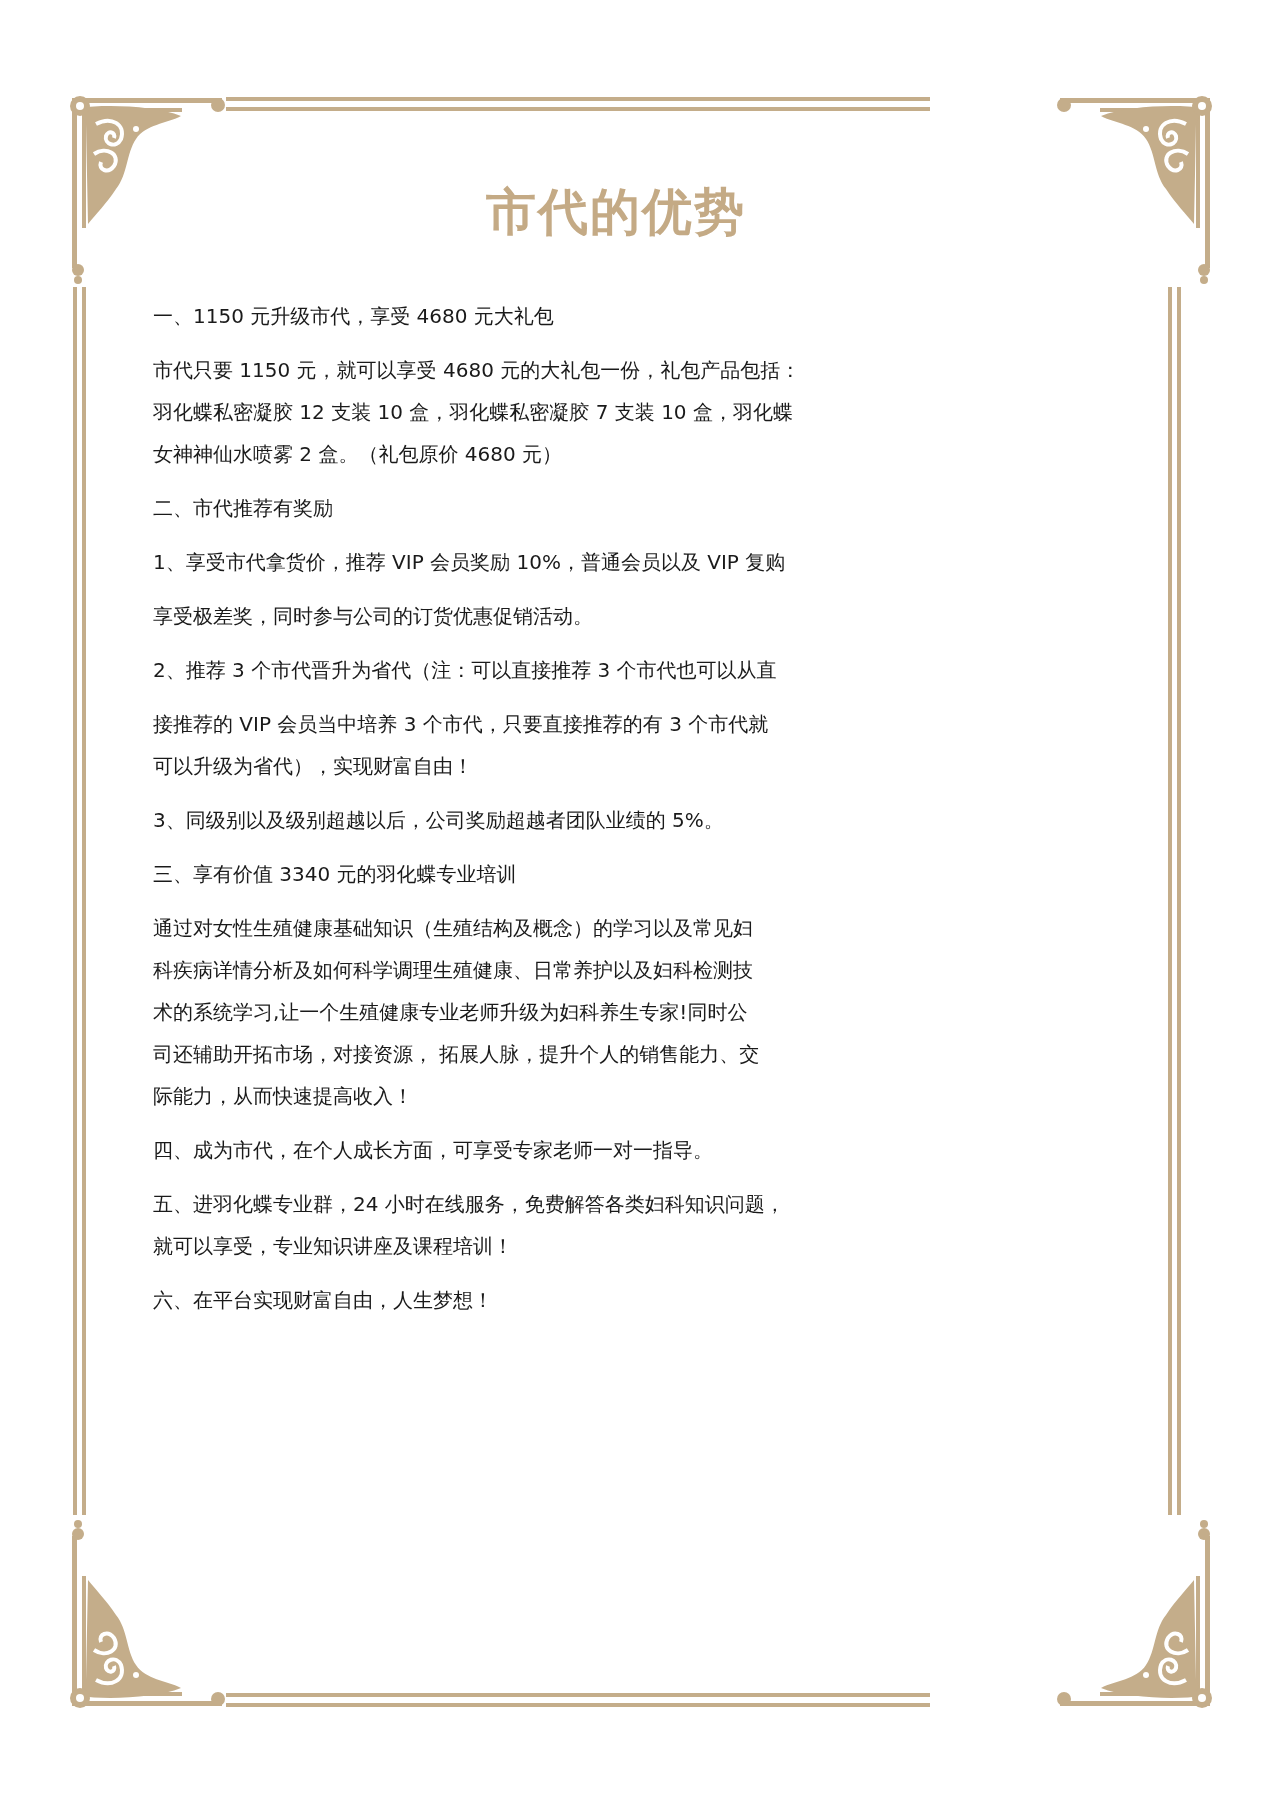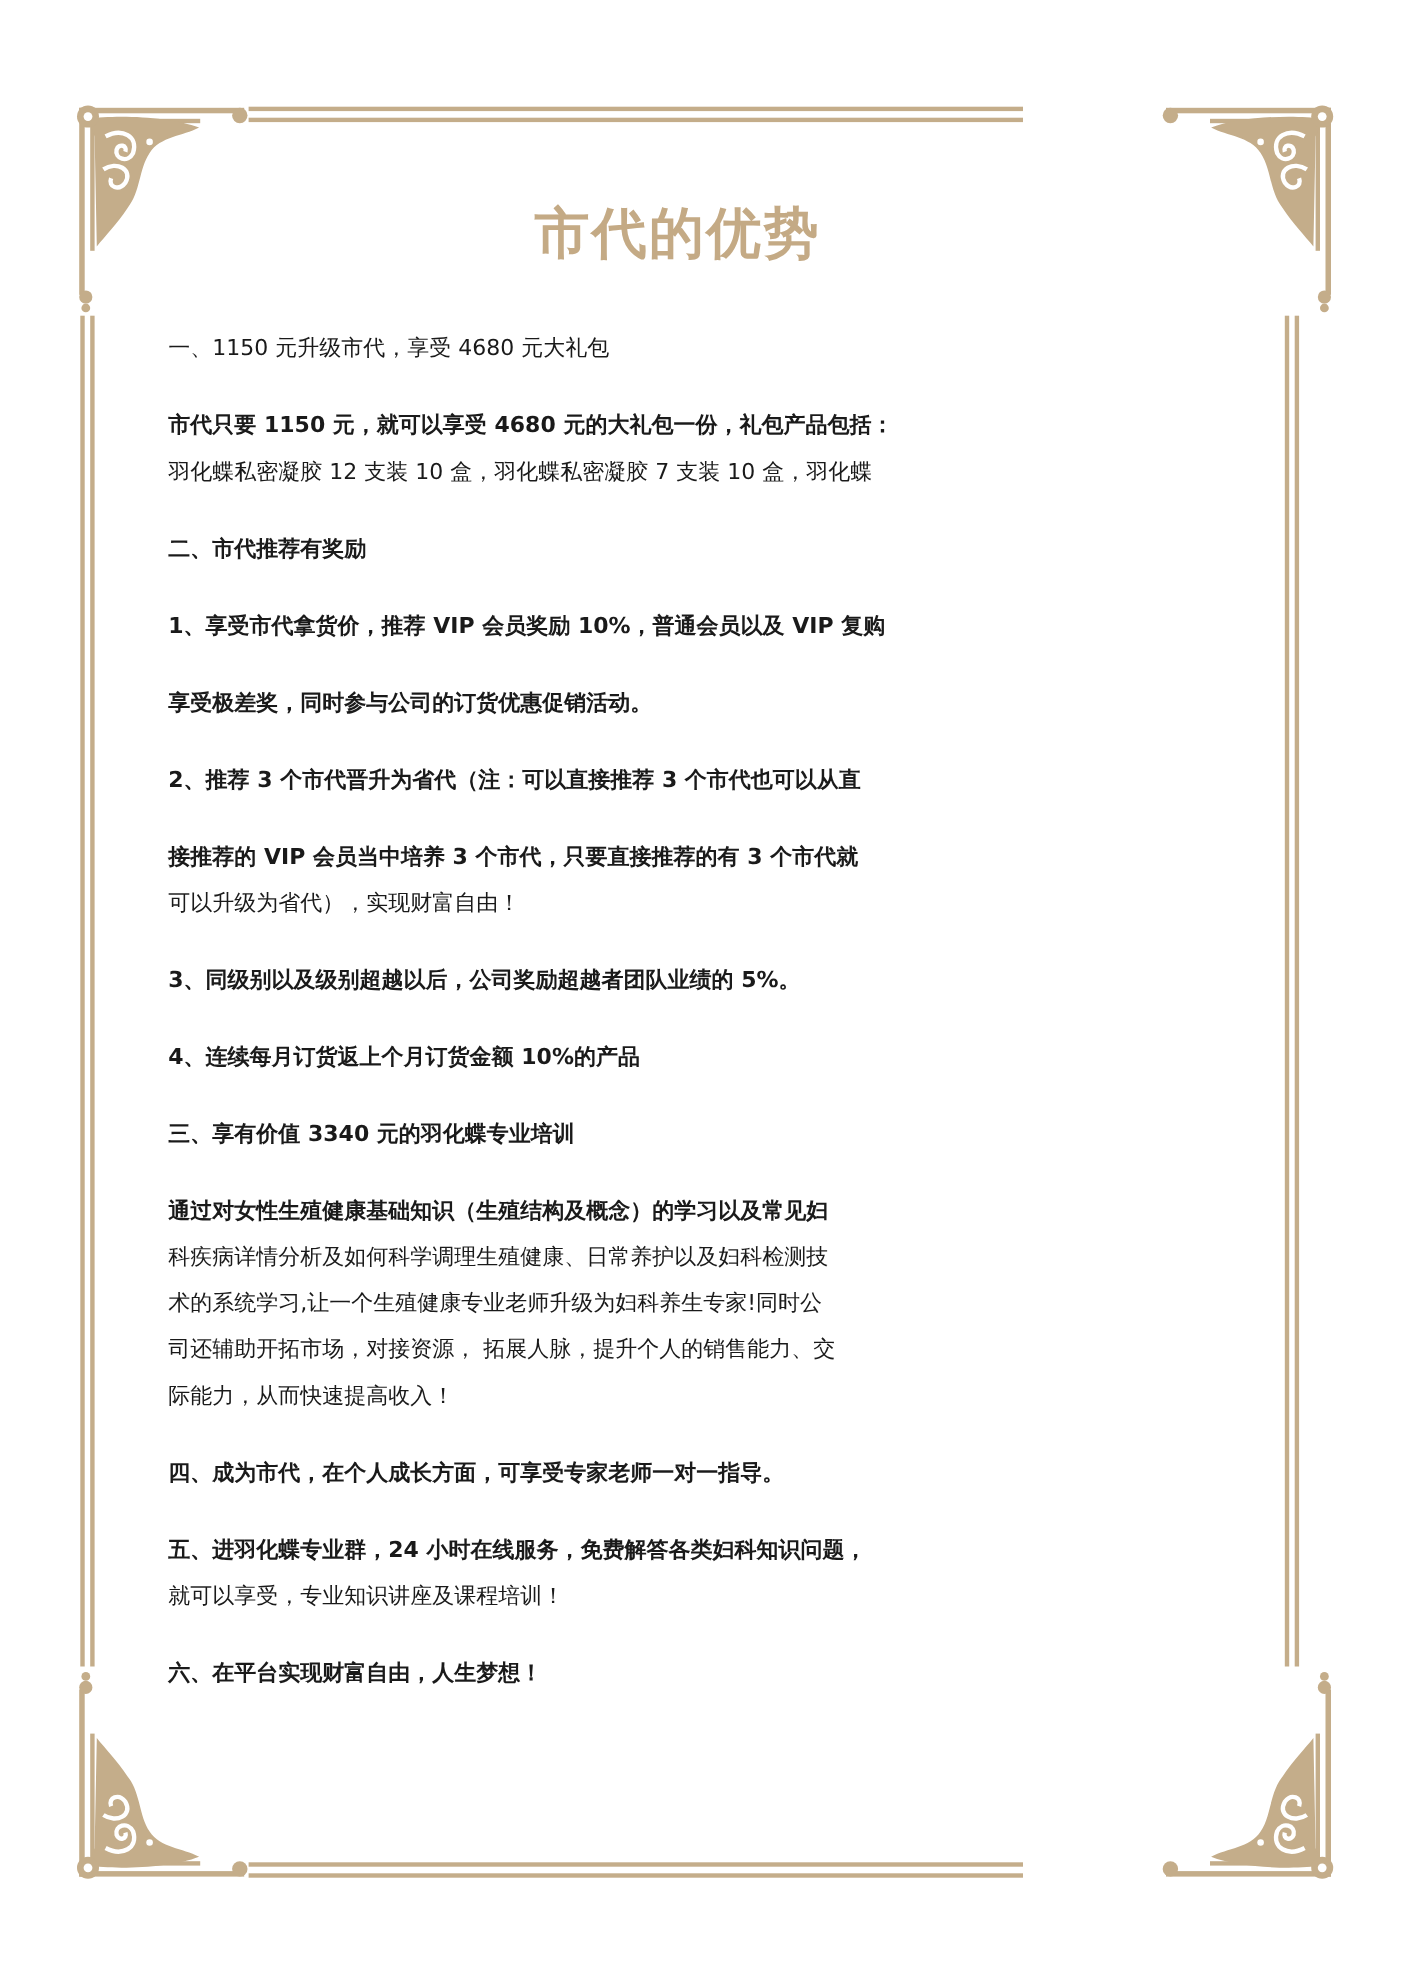--- a/index.html
+++ b/index.html
@@ -4,21 +4,21 @@
 <style>
   html, body { margin: 0; padding: 0; background: #ffffff; }
   body { width: 1280px; height: 1807px; position: relative; overflow: hidden;
          font-family: "DejaVu Sans", "Liberation Sans", sans-serif; color: #1a1a1a; }
   .frame-line { position: absolute; background: #C4AD8A; }
   .corner { position: absolute; width: 160px; height: 190px; }
   .title { position: absolute; left: 0; width: 1232px; top: 182px; text-align: center;
            font-size: 50px; font-weight: bold; color: #C4AA85; letter-spacing: 2px; line-height: 60px; }
   .content { position: absolute; left: 153px; width: 980px; top: 295px; }
   .para { font-size: 20px; line-height: 42px; margin: 0; white-space: nowrap; }
-  .gap-s { margin-top: 28px; font-weight: bold; }
+  .gap-s { margin-top: 12px; }
 </style>
 </head>
 <body>
 
 <div class="frame-line" style="left:226px; top:97px; width:704px; height:4px;"></div>
 <div class="frame-line" style="left:226px; top:107px; width:704px; height:4px;"></div>
 <div class="frame-line" style="left:226px; top:1693px; width:704px; height:4px;"></div>
 <div class="frame-line" style="left:226px; top:1703px; width:704px; height:4px;"></div>
 <div class="frame-line" style="left:73px; top:287px; width:4px; height:1228px;"></div>
 <div class="frame-line" style="left:82px; top:287px; width:4px; height:1228px;"></div>
@@ -104,29 +104,29 @@
     <circle cx="14" cy="12" r="4"></circle>
   </g>
 </svg>
 
 <div class="title">市代的优势</div>
 
 <div class="content">
   <p class="para">一、1150 元升级市代，享受 4680 元大礼包</p>
   <p class="para gap-s">市代只要 1150 元，就可以享受 4680 元的大礼包一份，礼包产品包括：</p>
   <p class="para">羽化蝶私密凝胶 12 支装 10 盒，羽化蝶私密凝胶 7 支装 10 盒，羽化蝶</p>
+  <p class="para">女神神仙水喷雾 2 盒。（礼包原价 4680 元）</p>
 
   <p class="para gap-s">二、市代推荐有奖励</p>
   <p class="para gap-s">1、享受市代拿货价，推荐 VIP 会员奖励 10%，普通会员以及 VIP 复购</p>
   <p class="para gap-s">享受极差奖，同时参与公司的订货优惠促销活动。</p>
   <p class="para gap-s">2、推荐 3 个市代晋升为省代（注：可以直接推荐 3 个市代也可以从直</p>
   <p class="para gap-s">接推荐的 VIP 会员当中培养 3 个市代，只要直接推荐的有 3 个市代就</p>
   <p class="para">可以升级为省代），实现财富自由！</p>
   <p class="para gap-s">3、同级别以及级别超越以后，公司奖励超越者团队业绩的 5%。</p>
-  <p class="para gap-s">4、连续每月订货返上个月订货金额 10%的产品</p>
 
   <p class="para gap-s">三、享有价值 3340 元的羽化蝶专业培训</p>
   <p class="para gap-s">通过对女性生殖健康基础知识（生殖结构及概念）的学习以及常见妇</p>
   <p class="para">科疾病详情分析及如何科学调理生殖健康、日常养护以及妇科检测技</p>
   <p class="para">术的系统学习,让一个生殖健康专业老师升级为妇科养生专家!同时公</p>
   <p class="para">司还辅助开拓市场，对接资源， 拓展人脉，提升个人的销售能力、交</p>
   <p class="para">际能力，从而快速提高收入！</p>
 
   <p class="para gap-s">四、成为市代，在个人成长方面，可享受专家老师一对一指导。</p>
 

